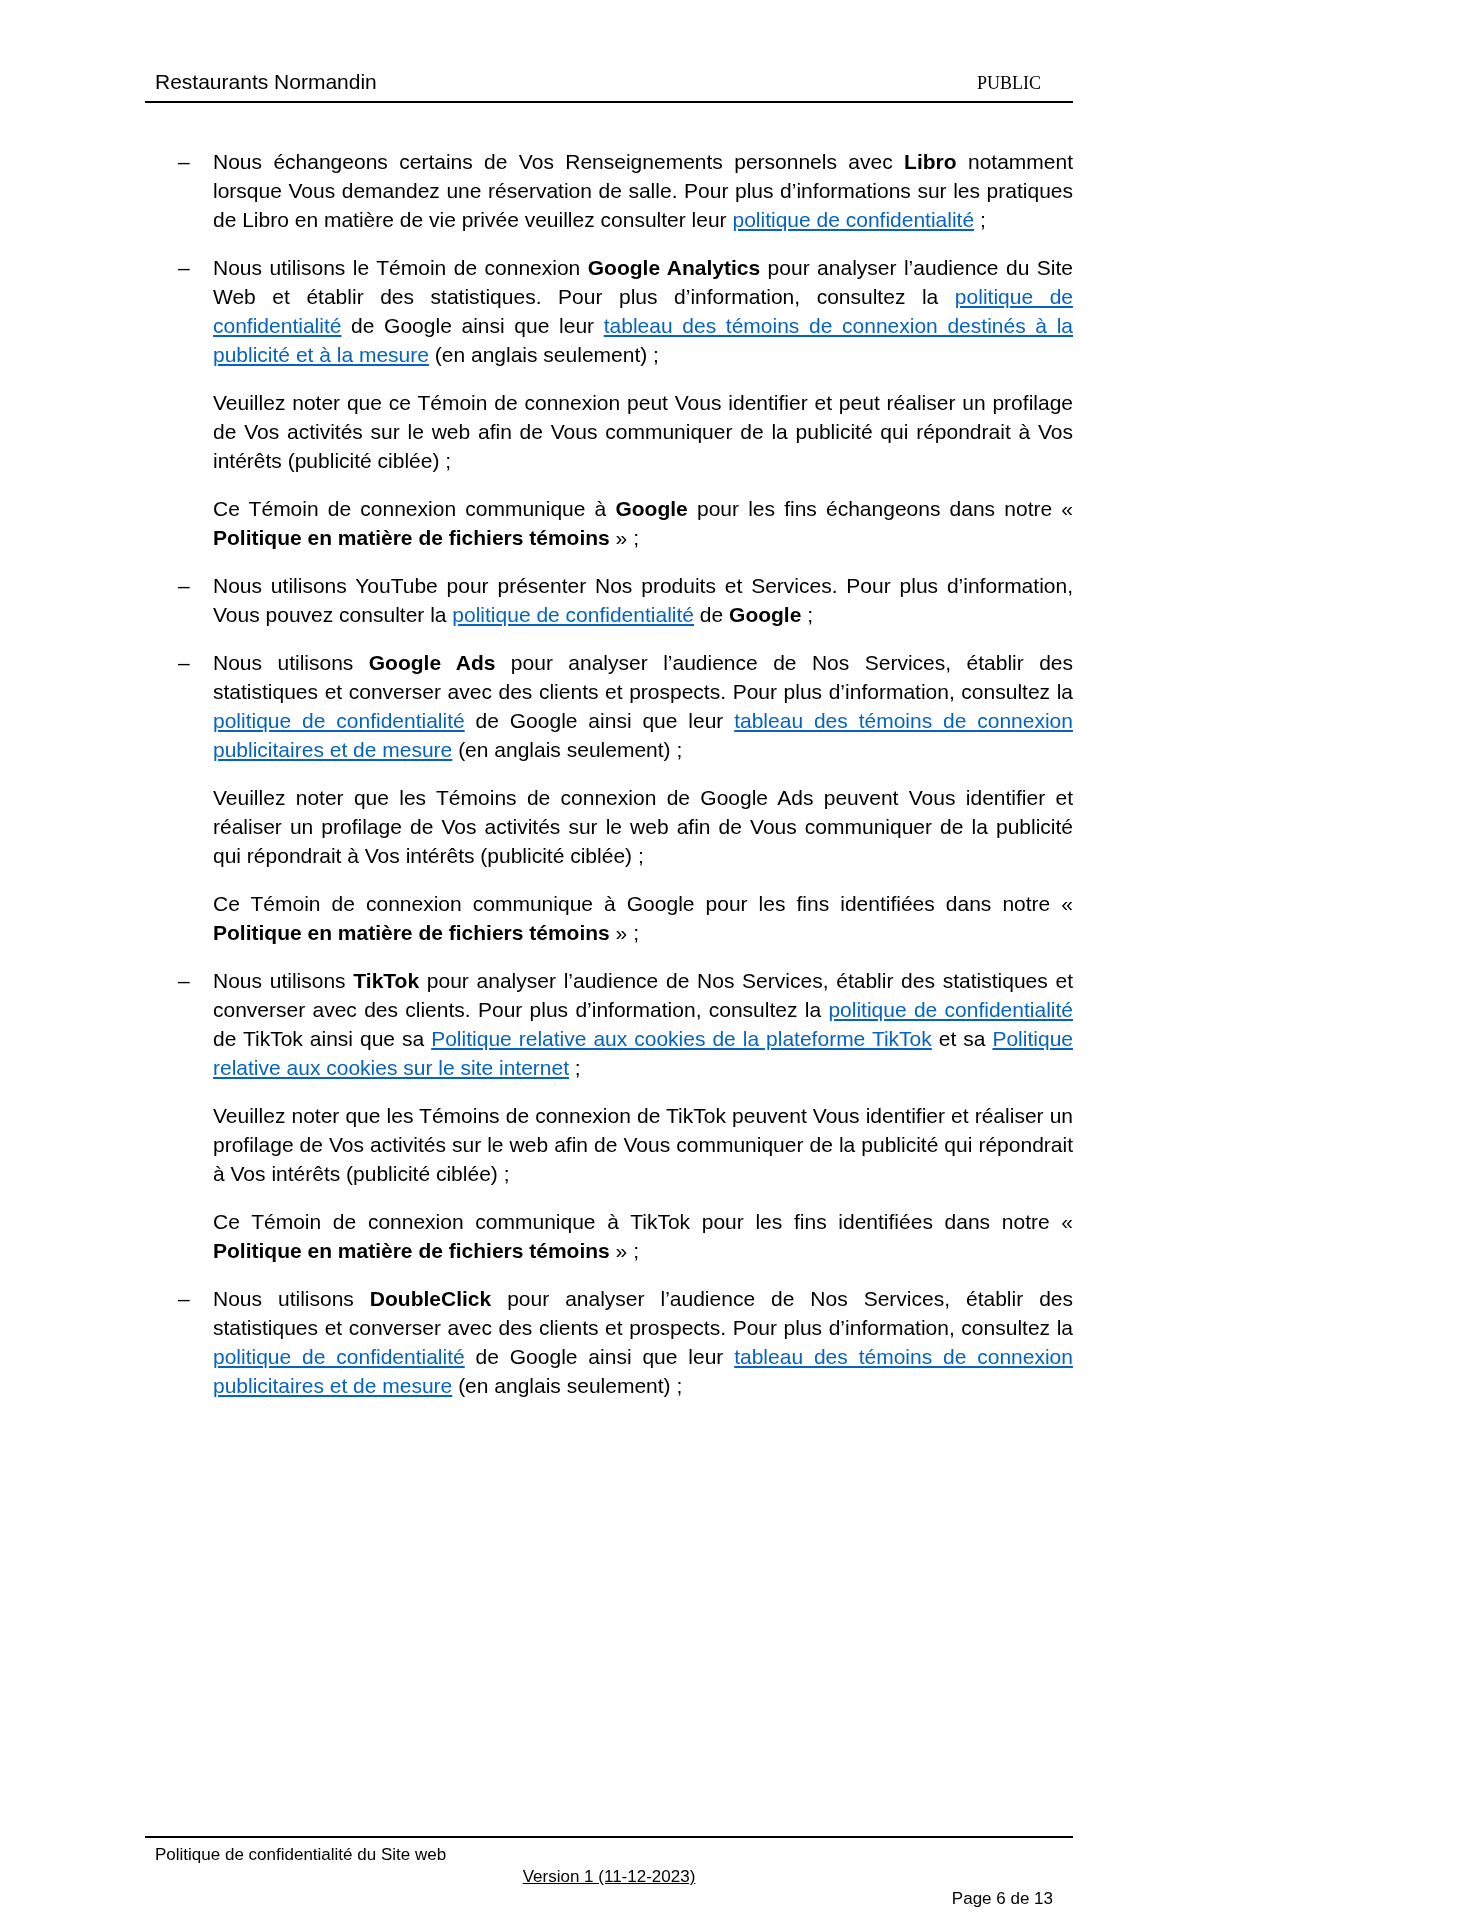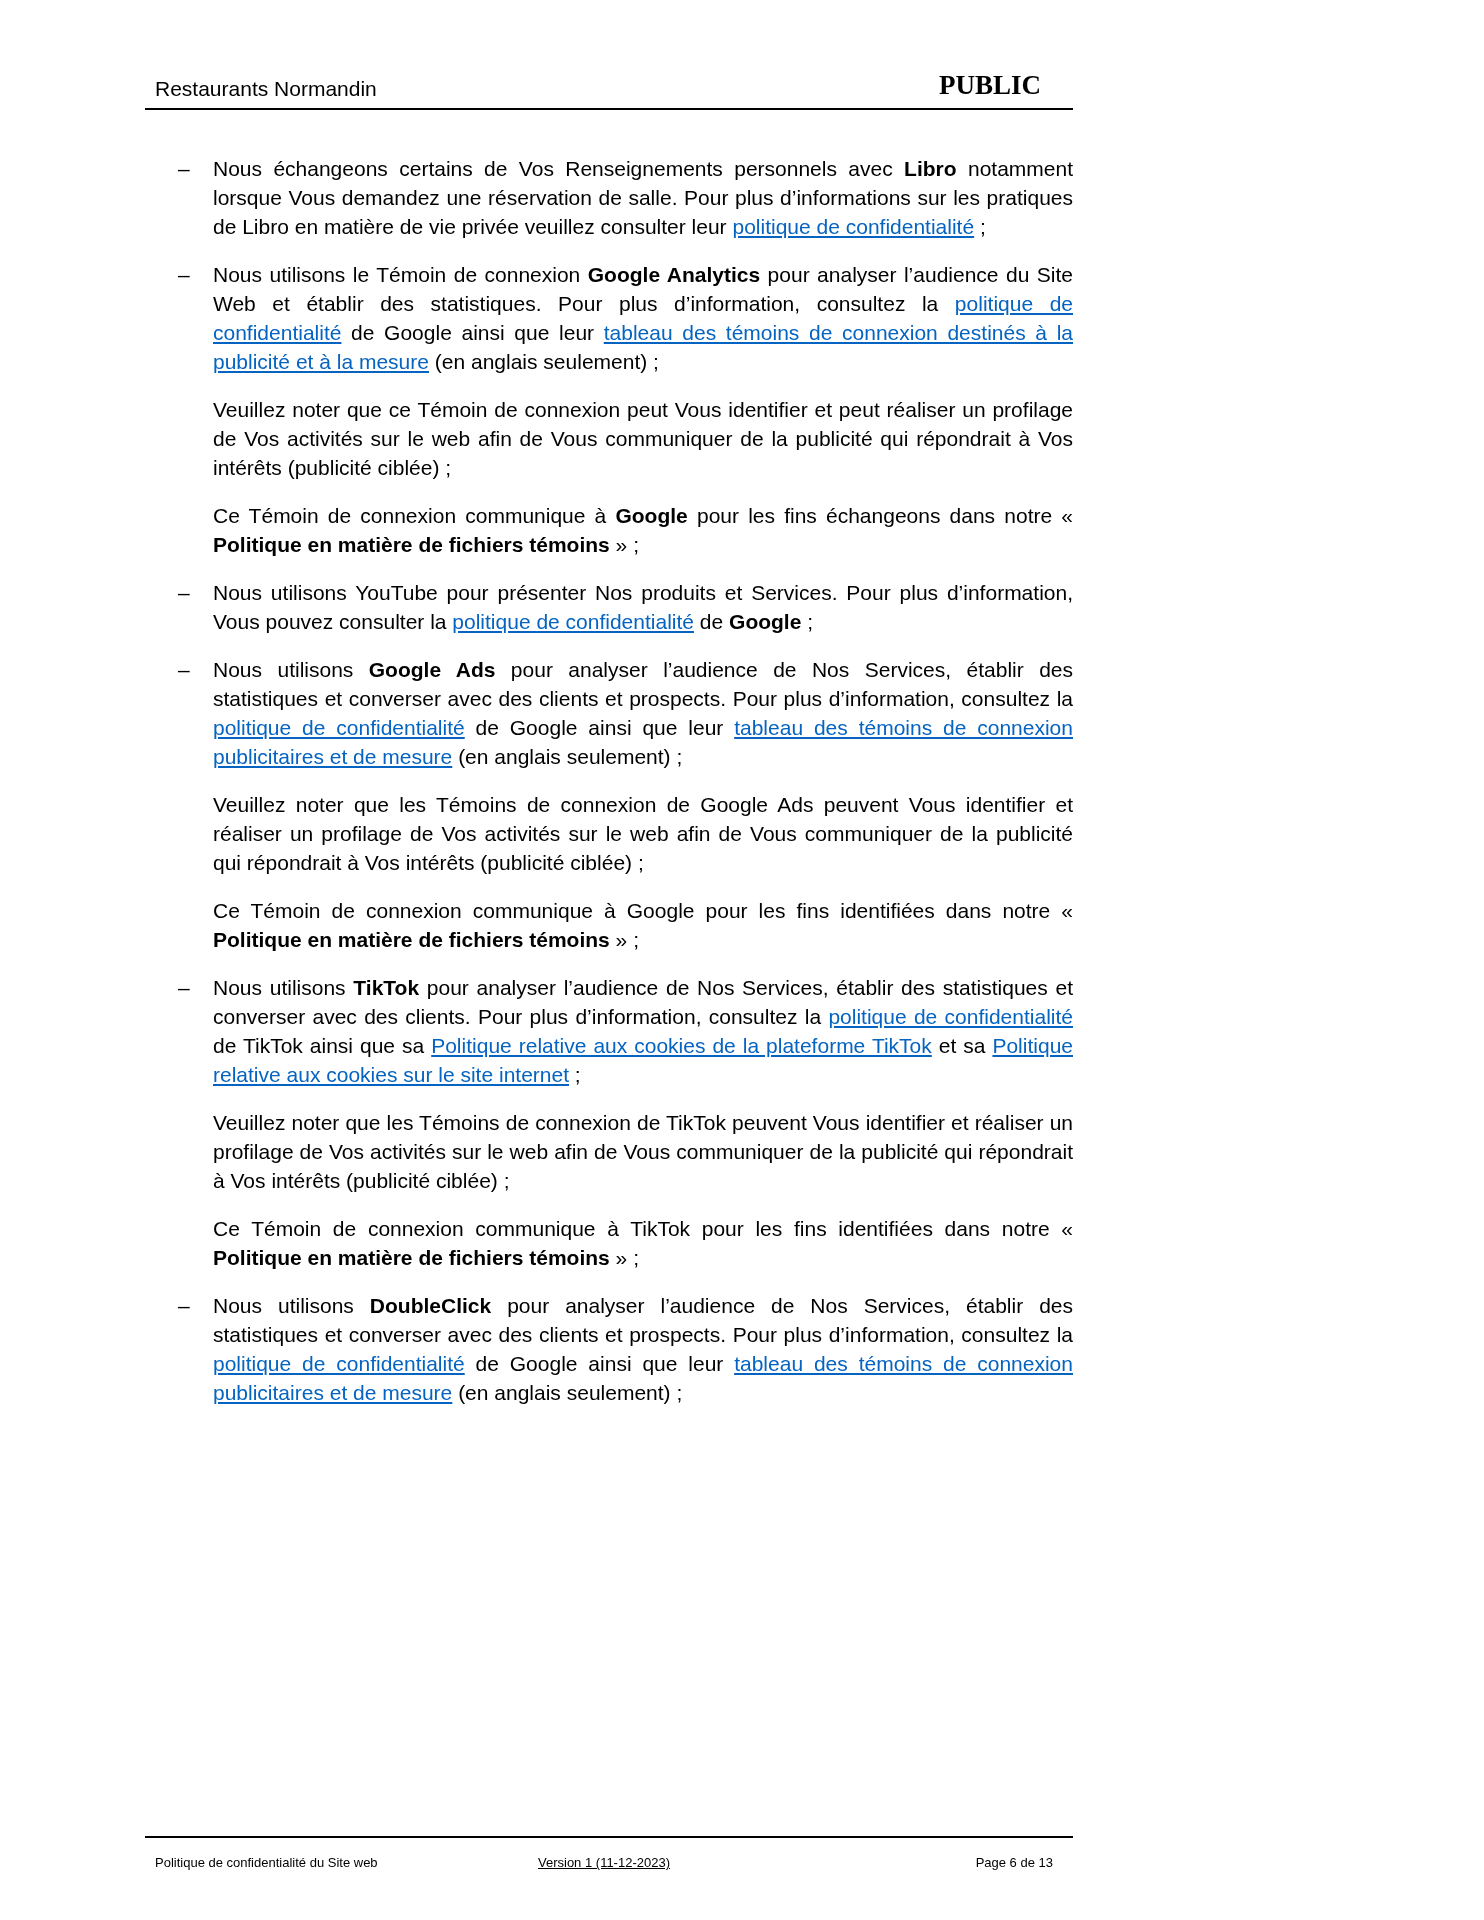--- a/index.html
+++ b/index.html
@@ -26,23 +26,22 @@
     display: flex;
     justify-content: space-between;
     align-items: flex-end;
   }
   .header-left {
     font-size: 21px;
     padding-left: 10px;
   }
   .header-right {
     font-family: "Liberation Serif", serif;
-    font-size: 27px;
+    font-size: 18px;
     padding-right: 32px;
-    font-weight: bold;
   }
   .doc-body { padding-top: 44px; }
   .list-item { margin: 0; }
   .paragraph {
     position: relative;
     padding-left: 68px;
     text-align: justify;
     font-size: 21px;
     line-height: 29px;
     margin-bottom: 19px;
@@ -56,24 +55,25 @@
   a.doc-link {
     color: #0563C1;
     cursor: pointer;
   }
   .doc-footer {
     position: absolute;
     left: 145px;
     top: 1836px;
     width: 928px;
     border-top: 2.5px solid #000000;
-    padding-top: 14px;
+    padding-top: 6px;
     display: flex;
-    font-size: 13px;
+    font-size: 17px;
     line-height: 22px;
+    flex-direction: column;
   }
   .f-left { flex: 1; text-align: left; padding-left: 10px; white-space: nowrap; }
   .f-center { flex: 1; text-align: center; white-space: nowrap; text-decoration: underline; }
   .f-right { flex: 1; text-align: right; padding-right: 20px; white-space: nowrap; }
 </style>
 </head>
 <body>
 
 <div class="page">
   <div class="content-area">

